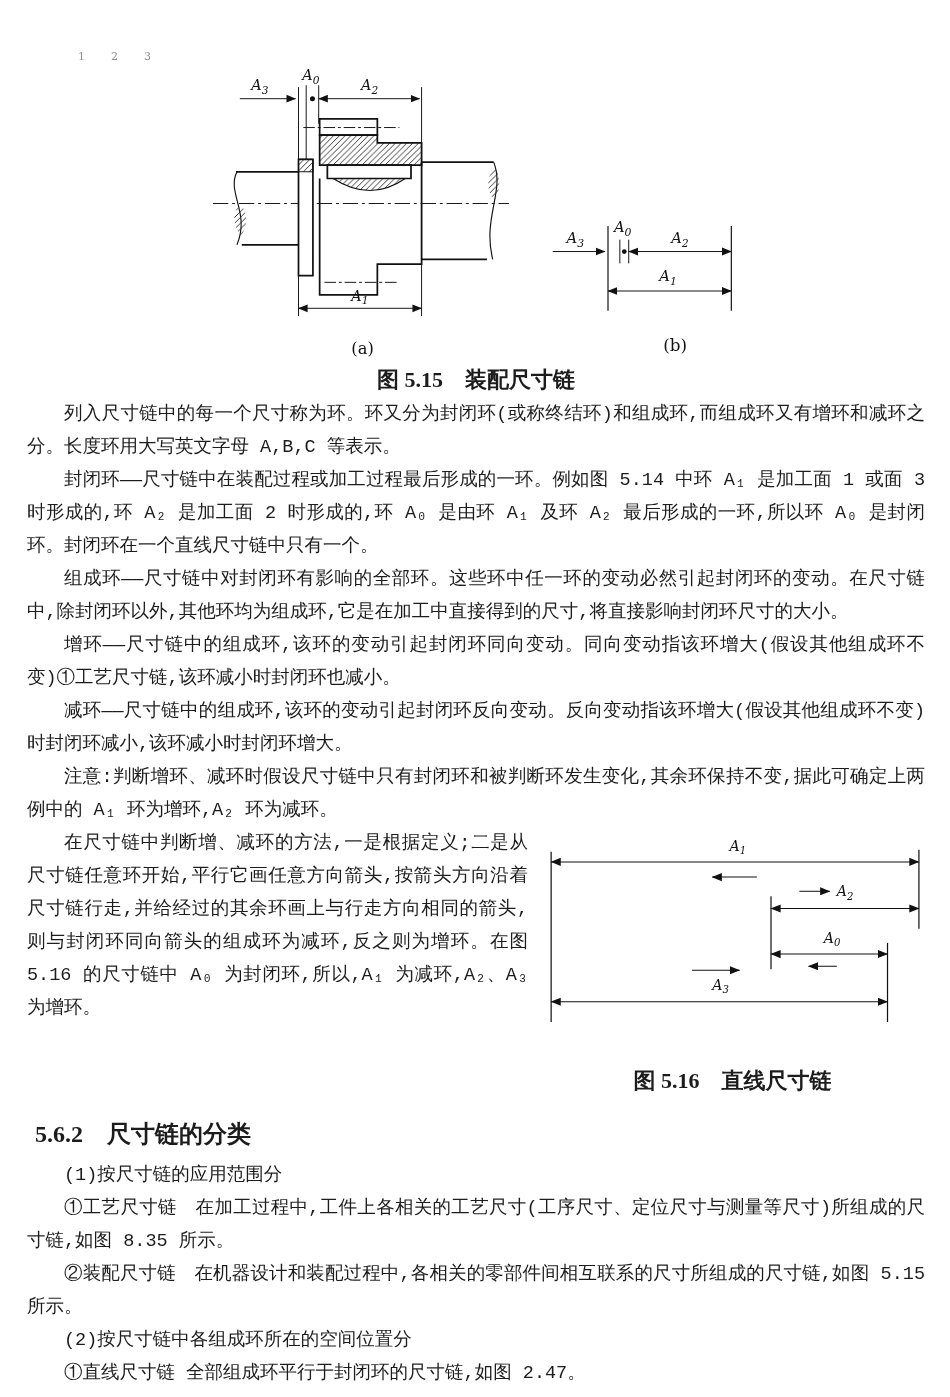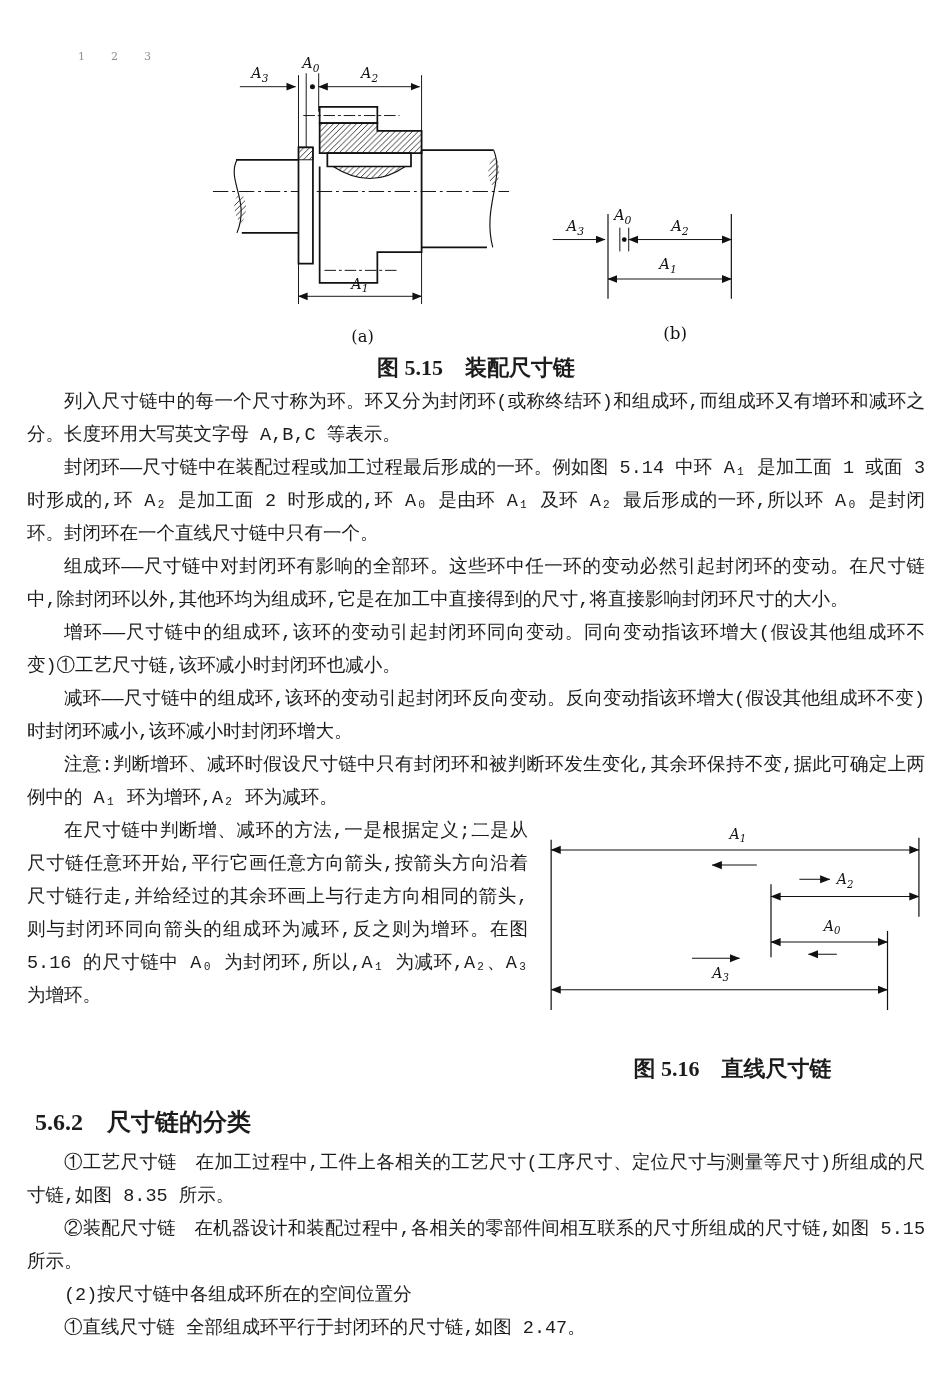--- a/index.html
+++ b/index.html
@@ -1,19 +1,19 @@
 <!DOCTYPE html>
 <html><head>
 <meta charset="utf-8">
 <style>
   html,body{margin:0;padding:0;background:#ffffff;}
   body{width:950px;height:1397px;overflow:hidden;
        font-family:"Liberation Serif","DejaVu Serif",serif;color:#1c1c1c;}
   .page{position:relative;width:950px;height:1397px;box-sizing:border-box;
-        padding:36px 25px 0 27px;overflow:hidden;}
+        padding:48px 25px 0 27px;overflow:hidden;}
   .markers{position:absolute;top:50px;left:78px;font-size:11px;color:#8f8f8f;
            font-family:"DejaVu Serif",serif;}
   .markers span{margin-right:26px;}
   .fig515{position:relative;height:300px;margin-top:18px;}
   .fig515 svg{position:absolute;}
   .fig515 .fa{left:180px;top:0;}
   .fig515 .fb{left:520px;top:152px;}
   .figcap{-text-align:center;text-align:center;font-weight:bold;font-size:22px;
           line-height:24px;margin:2px 0 6px 0;}
   p.body{margin:0;font-size:18.5px;line-height:33px;text-align:justify;
@@ -166,18 +166,19 @@
       <text x="170" y="152" font-size="14"><tspan>A</tspan><tspan dy="3.5" font-size="10">3</tspan></text>
     </svg>
     <div class="figcap">图 5.16　直线尺寸链</div>
   </div>
 
   <p class="body">在尺寸链中判断增、减环的方法,一是根据定义;二是从尺寸链任意环开始,平行它画任意方向箭头,按箭头方向沿着尺寸链行走,并给经过的其余环画上与行走方向相同的箭头,则与封闭环同向箭头的组成环为减环,反之则为增环。在图 5.16 的尺寸链中 A₀ 为封闭环,所以,A₁ 为减环,A₂、A₃ 为增环。</p>
   <div class="clear"></div>
 
   <h3 class="sec">5.6.2　尺寸链的分类</h3>
 
+  <p class="body">(1)按尺寸链的应用范围分</p>
   <p class="body">①工艺尺寸链　在加工过程中,工件上各相关的工艺尺寸(工序尺寸、定位尺寸与测量等尺寸)所组成的尺寸链,如图 8.35 所示。</p>
   <p class="body">②装配尺寸链　在机器设计和装配过程中,各相关的零部件间相互联系的尺寸所组成的尺寸链,如图 5.15 所示。</p>
   <p class="body">(2)按尺寸链中各组成环所在的空间位置分</p>
   <p class="body">①直线尺寸链 全部组成环平行于封闭环的尺寸链,如图 2.47。</p>
 
 </div>
 
 </body></html>

